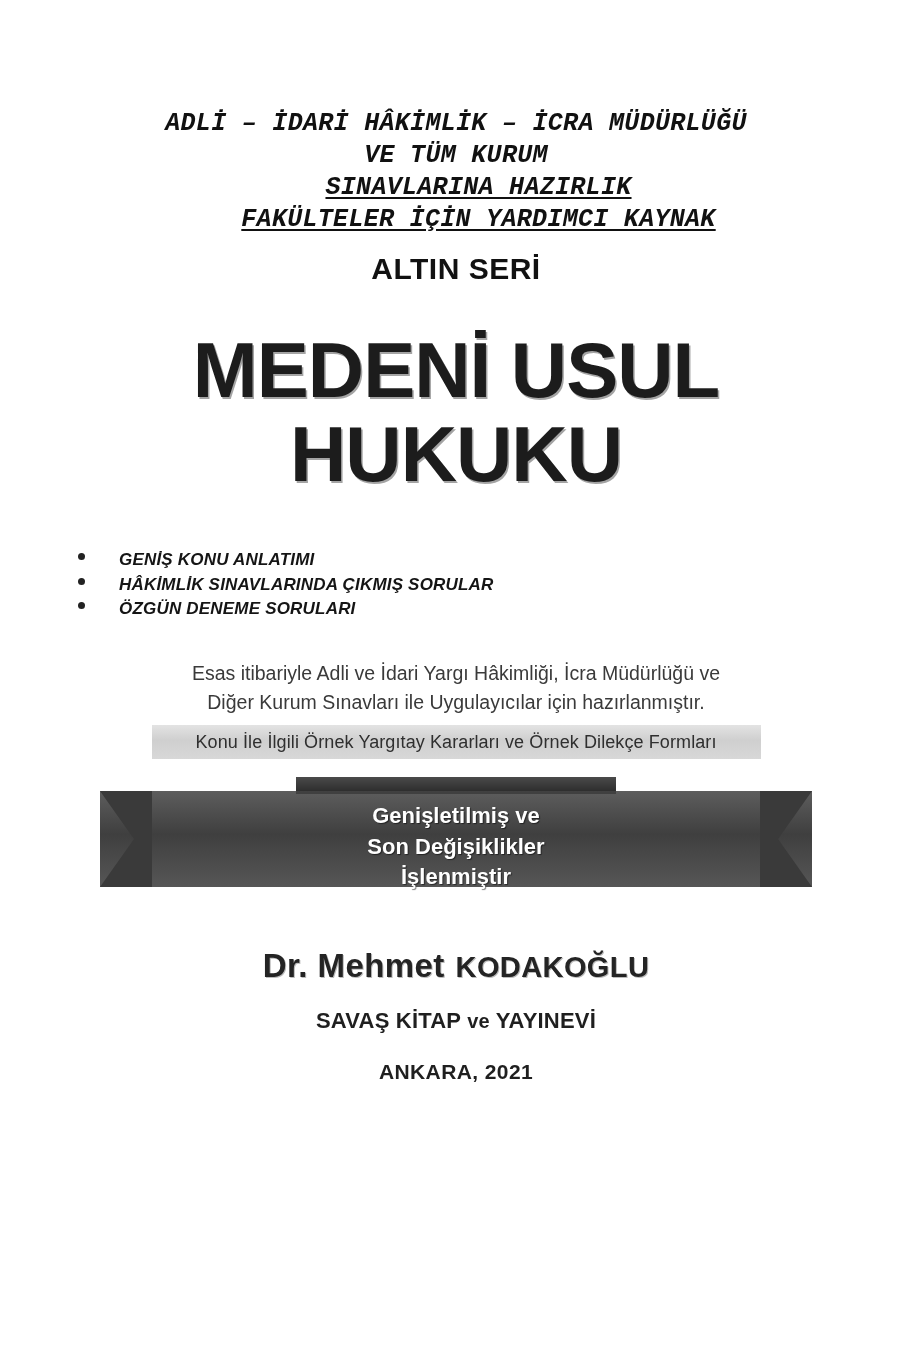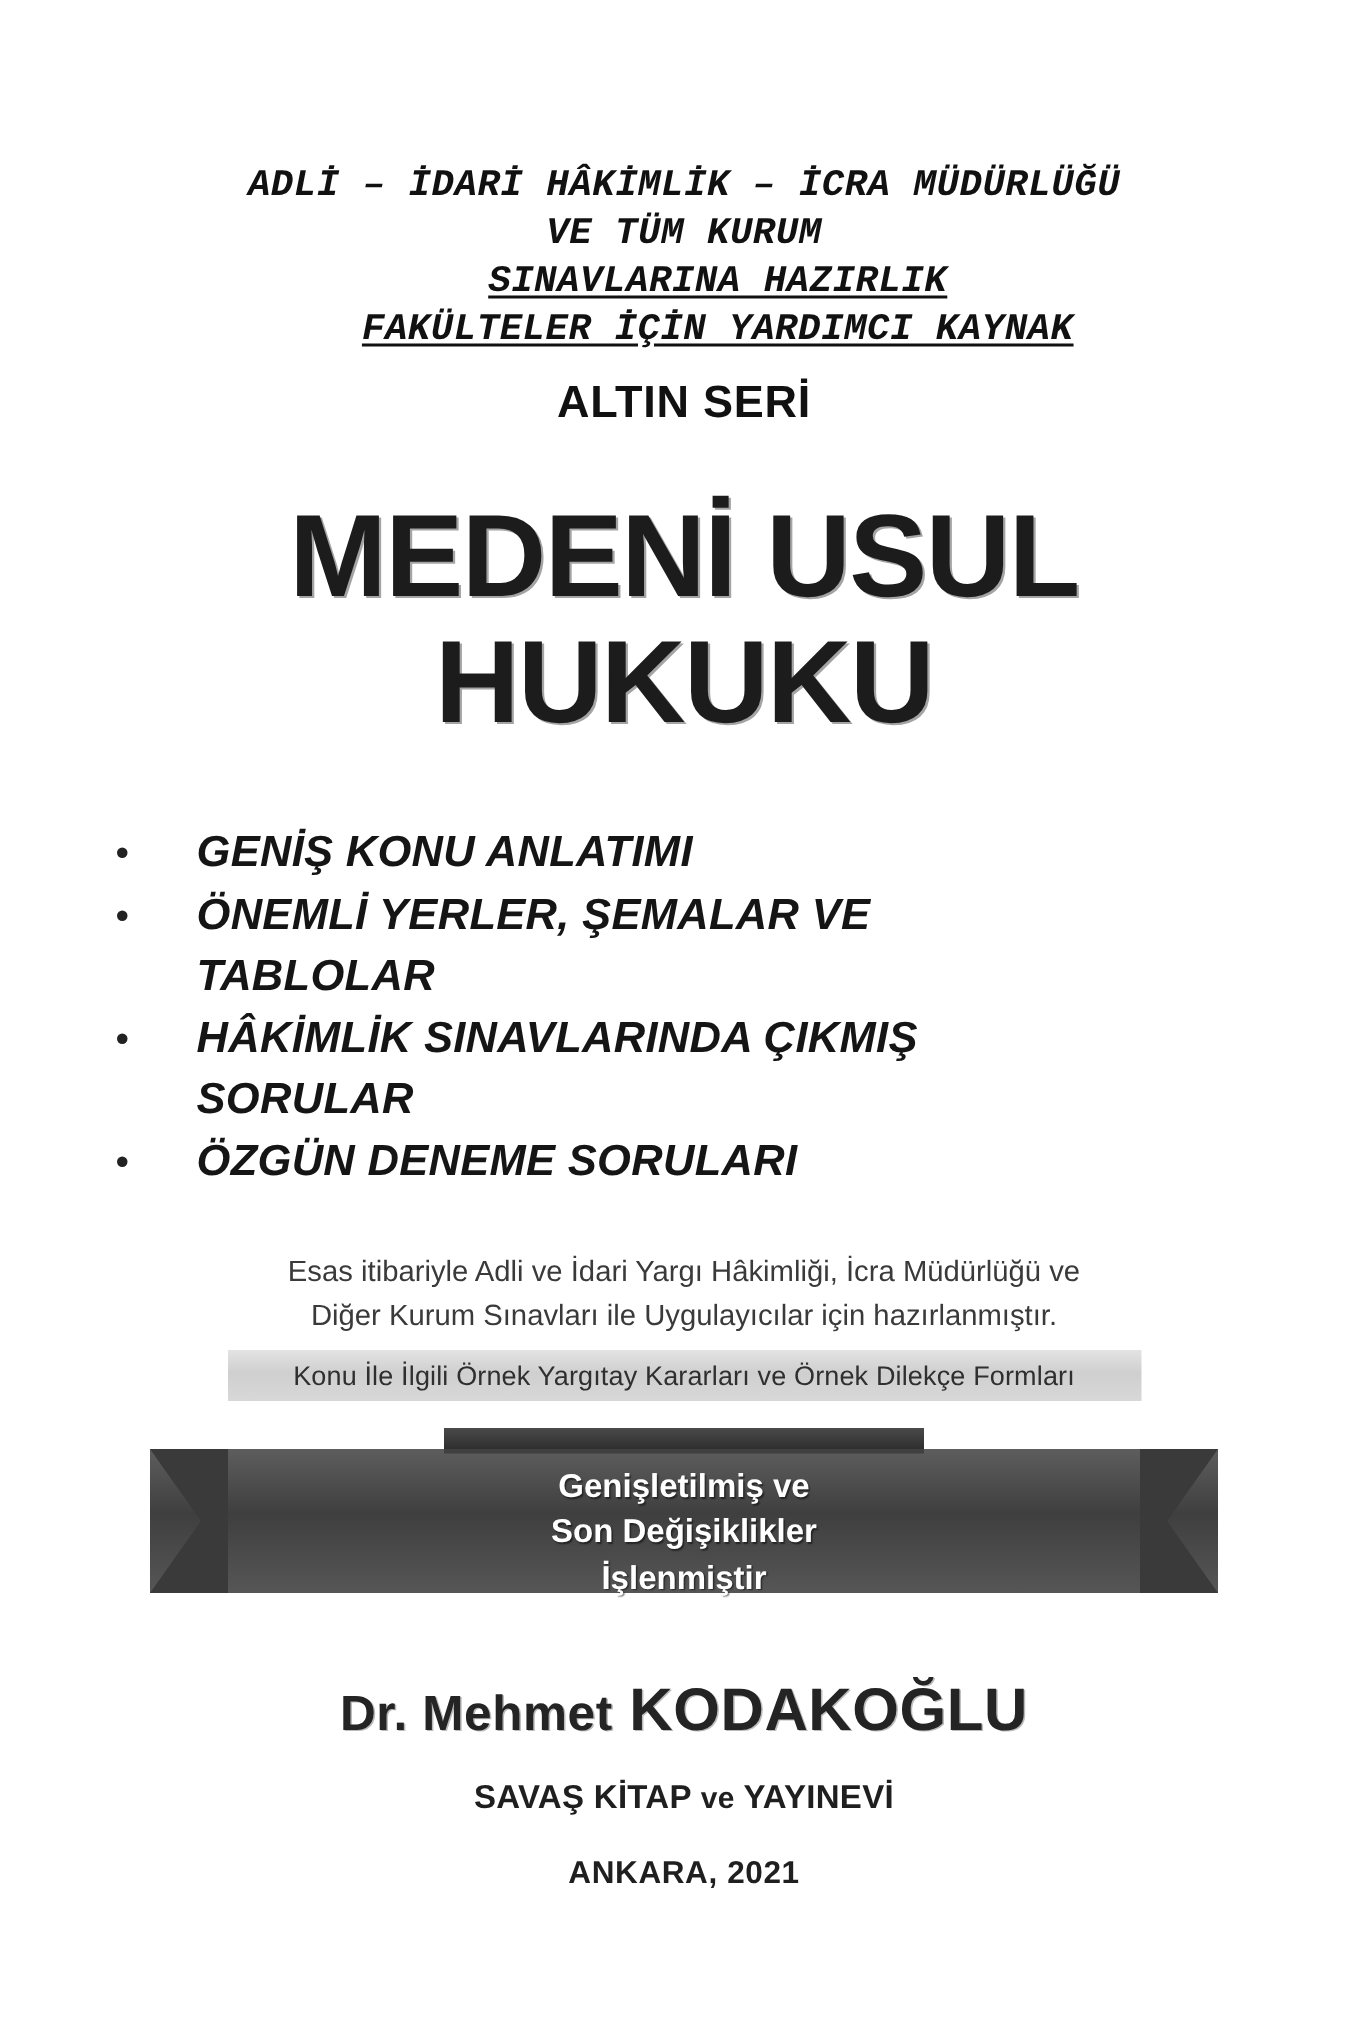--- a/index.html
+++ b/index.html
@@ -75,25 +75,24 @@
     padding: 0;
     list-style: none;
     width: 620px;
     margin-left: 78px;
   }
   .bullets li {
     display: flex;
     align-items: baseline;
     font-style: italic;
     font-weight: bold;
-    font-size: 29px;
+    font-size: 17px;
     line-height: 1.42;
     color: #151515;
     letter-spacing: 0.2px;
-    gap: 12px;
   }
   .bullet-dot {
     display: inline-block;
     width: 7px;
     height: 7px;
     border-radius: 50%;
     background: #222;
     margin-right: 34px;
     flex: 0 0 auto;
     position: relative;
@@ -154,21 +153,21 @@
   .author {
     margin-top: 34px;
     text-align: center;
     font-weight: bold;
     font-size: 38px;
     letter-spacing: 0.4px;
     color: #242424;
     text-shadow: 1px 1px 0 rgba(120,120,120,0.5);
   }
   .author .prefix { font-size: 33px; }
-  .author .surname { font-size: 40px; }
+  .author .surname { font-size: 29px; }
 
   .publisher {
     margin-top: 22px;
     text-align: center;
     font-weight: bold;
     font-size: 22px;
     color: #1f1f1f;
     letter-spacing: 0.2px;
   }
   .publisher .small { font-weight: bold; font-size: 20px; }
@@ -198,24 +197,20 @@
 
   <div class="title-block">
     <div class="title-line">MEDENİ USUL</div>
     <div class="title-line">HUKUKU</div>
   </div>
 
   <ul class="bullets">
     <li>
       <span class="bullet-dot"></span>
       <span>GENİŞ KONU ANLATIMI</span>
-    </li>
-    <li>
-      <span class="bullet-dot"></span>
-      <span>ÖNEMLİ YERLER, ŞEMALAR VE TABLOLAR</span>
     </li>
     <li>
       <span class="bullet-dot"></span>
       <span>HÂKİMLİK SINAVLARINDA ÇIKMIŞ SORULAR</span>
     </li>
     <li>
       <span class="bullet-dot"></span>
       <span>ÖZGÜN DENEME SORULARI</span>
     </li>
   </ul>

